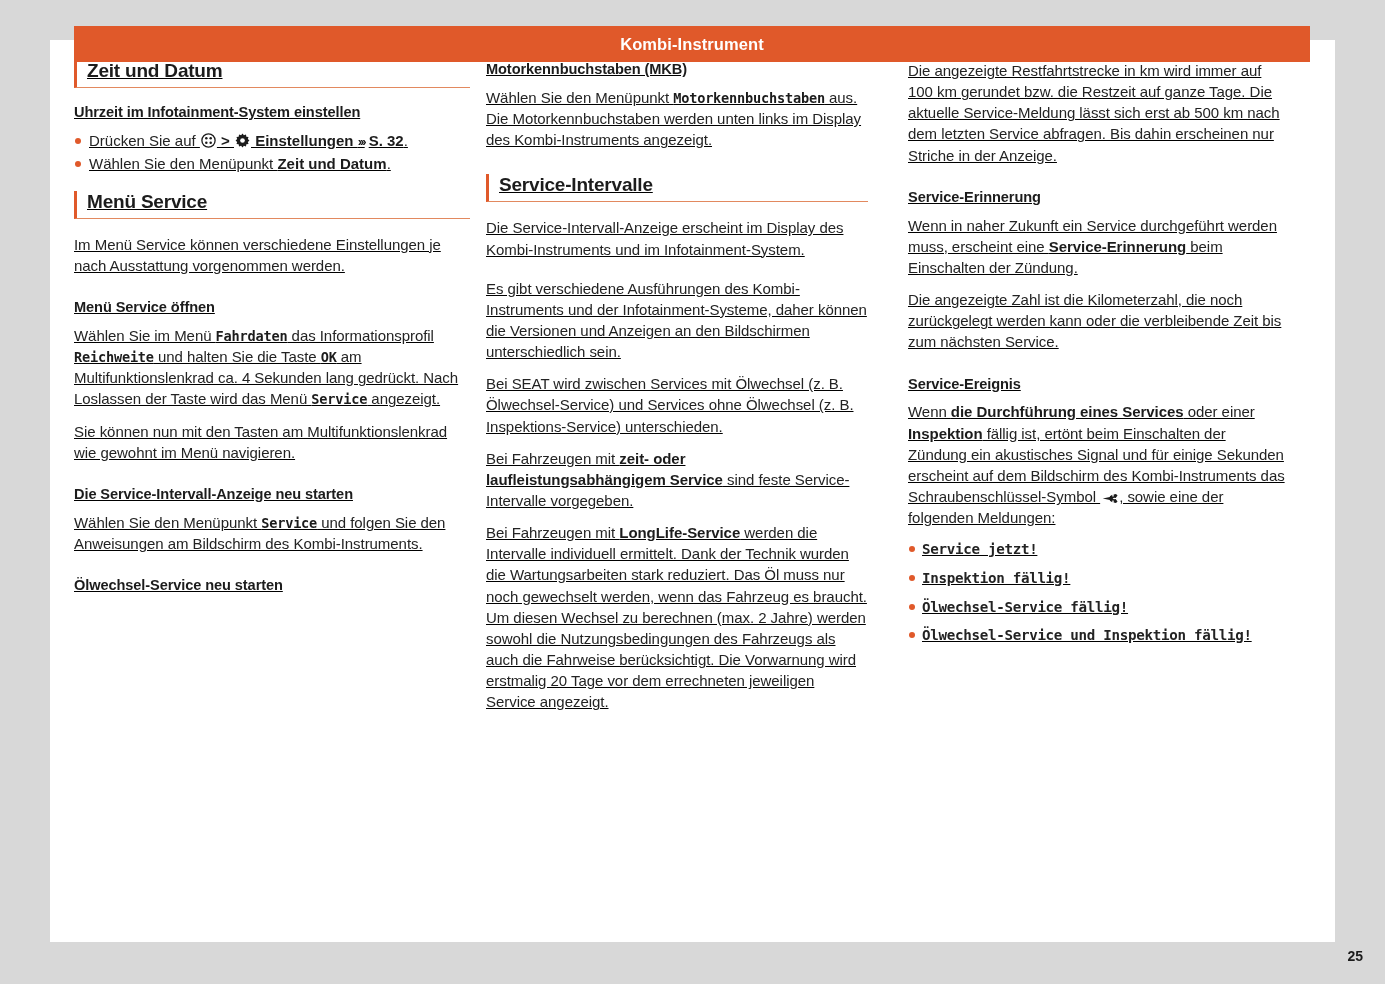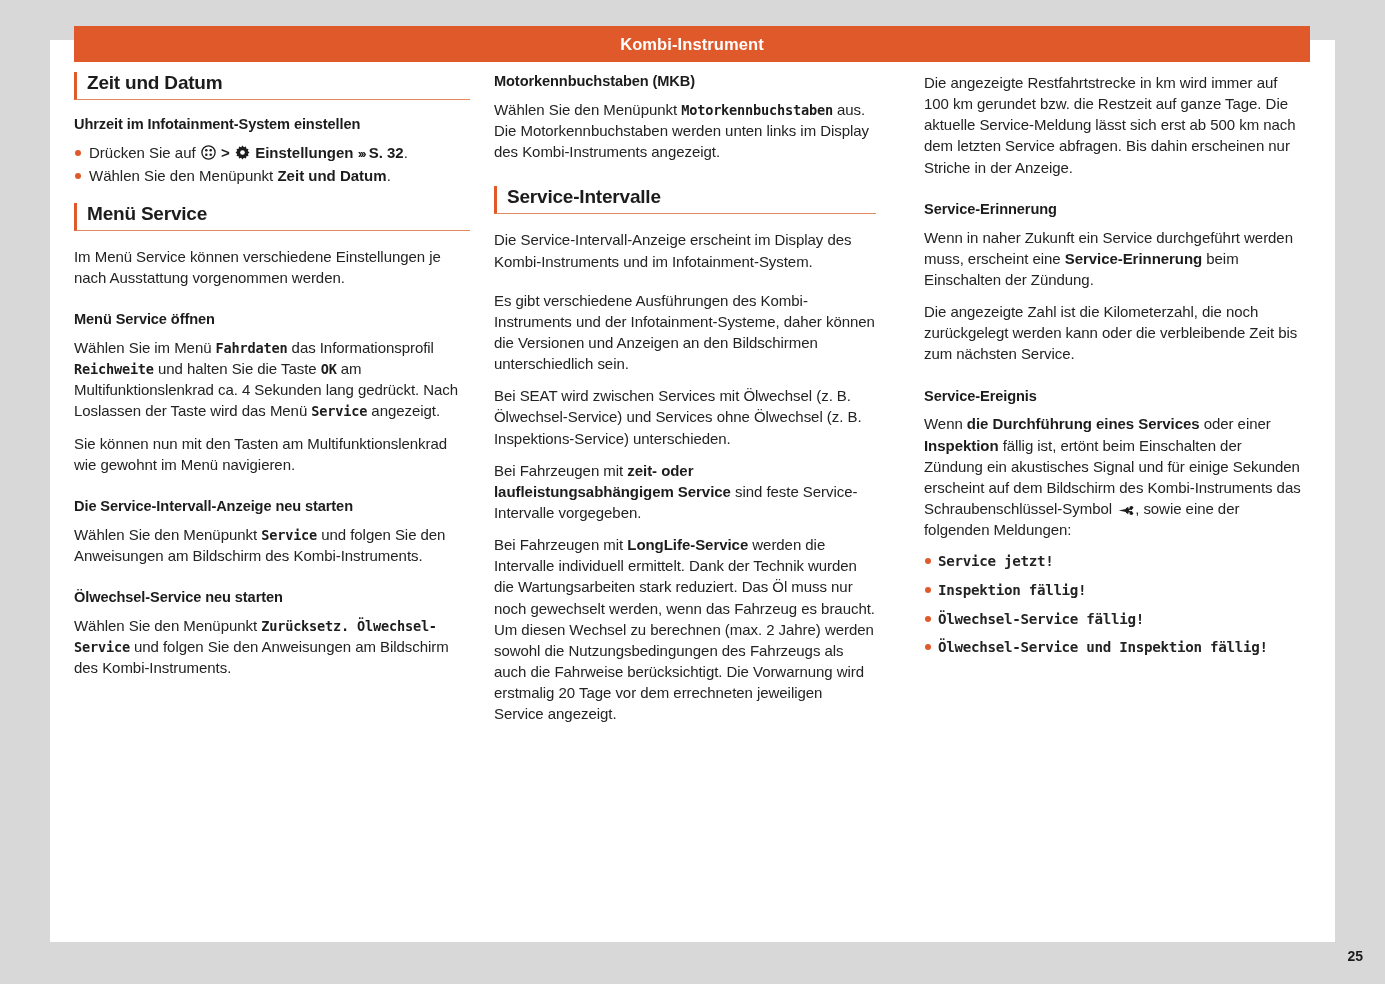--- a/index.html
+++ b/index.html
@@ -45,26 +45,27 @@
     justify-content: center;
     font-weight: bold;
     font-size: 16.5px;
     letter-spacing: .1px;
   }
 
   
   .columns {
     position: absolute;
     left: 74px;
-    top: 72px;
+    top: 60px;
     width: 1236px;
     height: 845px;
     display: grid;
     grid-template-columns: 396px 420px 396px;
-    column-gap: 8px;
+    column-gap: 0;
+    text-decoration: underline;
   }
   .col { position: relative; }
   .col-2 { padding-left: 16px; padding-right: 22px; }
   .col-3 { padding-left: 18px; }
 
   
   .sec-head {
     position: relative;
     border-left: 3px solid #e0592a;
     border-bottom: 1.5px solid #e2895f;
@@ -211,21 +212,20 @@
       <p class="body"><span>Wählen Sie im Menü </span><span class="mono">Fahrdaten</span><span> das Informationsprofil </span><span class="mono">Reichweite</span><span> und halten Sie die Taste </span><span class="mono">OK</span><span> am Multifunktionslenkrad ca. 4 Sekunden lang gedrückt. Nach Loslassen der Taste wird das Menü </span><span class="mono">Service</span><span> angezeigt.</span></p>
 
       <p class="body">Sie können nun mit den Tasten am Multifunktionslenkrad wie gewohnt im Menü navigieren.</p>
 
       <h4 class="sub gap">Die Service-Intervall-Anzeige neu starten</h4>
 
       <p class="body"><span>Wählen Sie den Menüpunkt </span><span class="mono">Service</span><span> und folgen Sie den Anweisungen am Bildschirm des Kombi-Instruments.</span></p>
 
       <h4 class="sub gap">Ölwechsel-Service neu starten</h4>
 
-      <p class="body last"><span>Wählen Sie den Menüpunkt </span><span class="mono">Zurücksetz. Ölwechsel-Service</span><span> und folgen Sie den Anweisungen am Bildschirm des Kombi-Instruments.</span></p>
     </div>
 
     <div class="col col-2">
 
       <h4 class="sub">Motorkennbuchstaben (MKB)</h4>
 
       <p class="body"><span>Wählen Sie den Menüpunkt </span><span class="mono">Motorkennbuchstaben</span><span> aus. Die Motorkennbuchstaben werden unten links im Display des Kombi-Instruments angezeigt.</span></p>
 
       <h2 class="sec-head" style="margin-top:24px">Service-Intervalle</h2>
 

